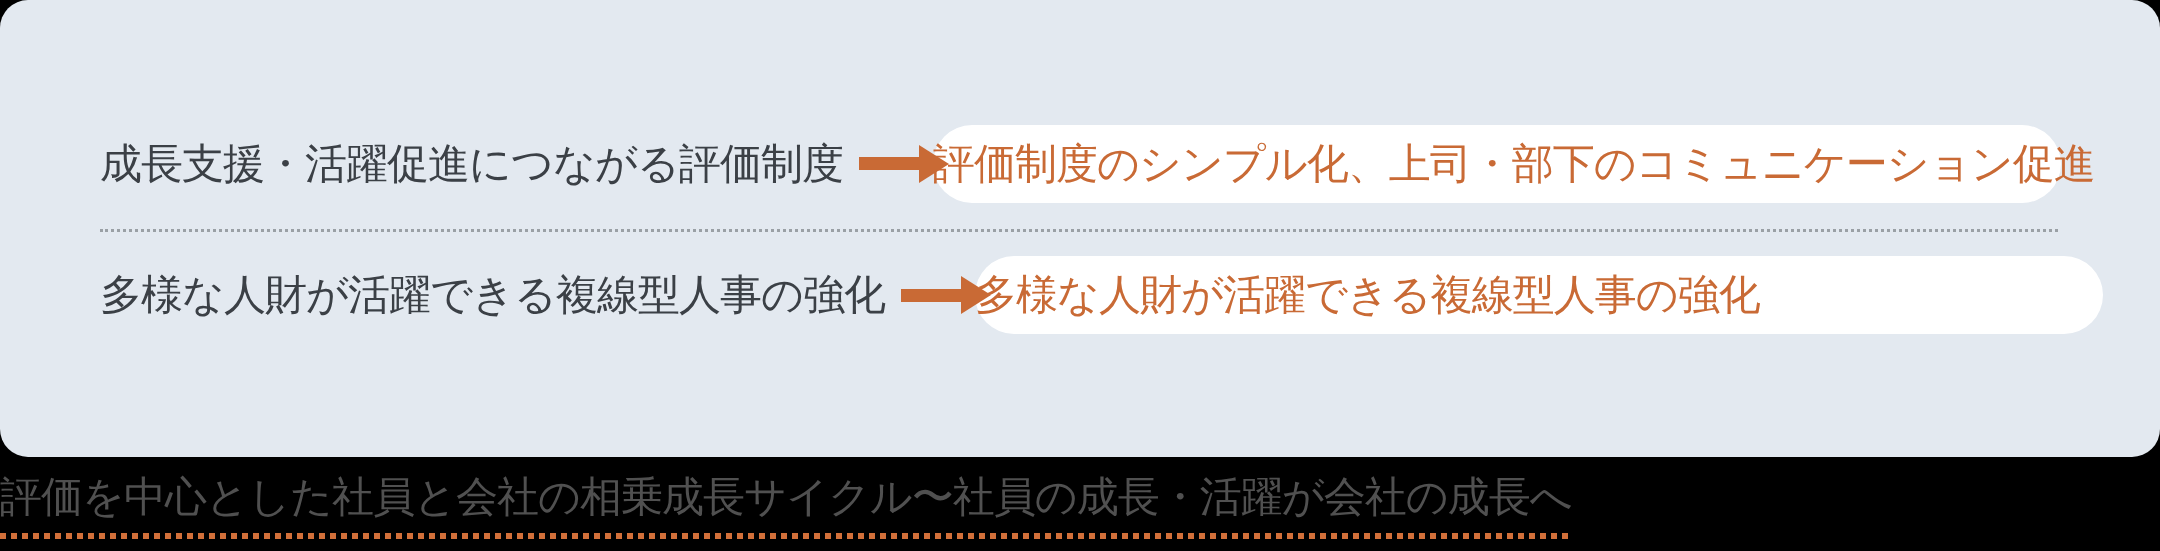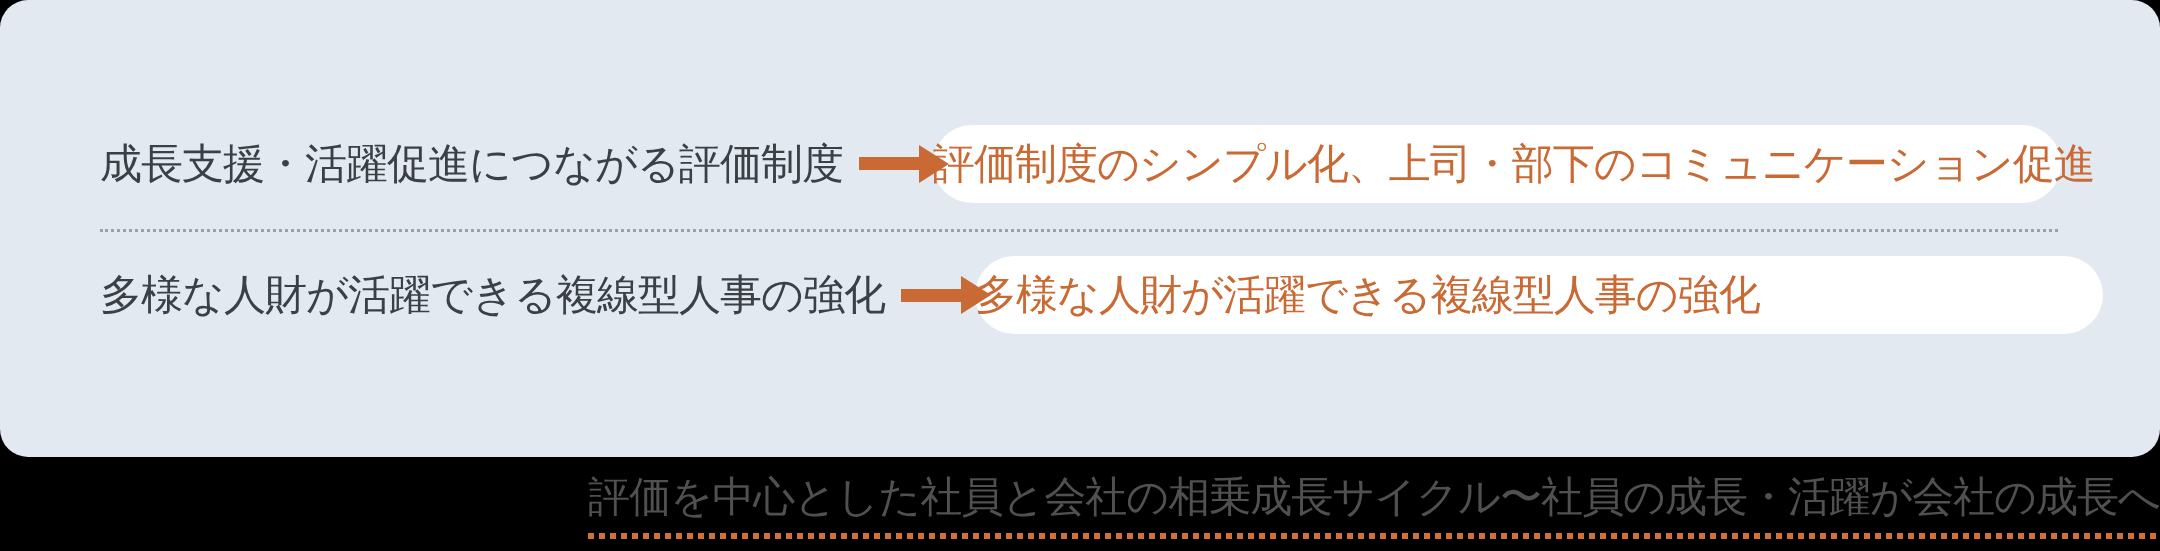--- a/index.html
+++ b/index.html
@@ -55,21 +55,21 @@
     position:relative;z-index:1;
   }
   .pill-text{
     font-size:42px;font-weight:500;color:var(--accent);
     white-space:nowrap;letter-spacing:-1px;
   }
 
   
   .caption-area{
     position:absolute;left:0;top:457px;width:2160px;height:94px;
-    display:flex;align-items:center;justify-content:flex-end;
+    display:flex;align-items:center;justify-content:flex-start;
   }
   .caption-box{display:inline-block;text-align:center;}
   .caption-text{
     font-size:42px;font-weight:500;color:var(--caption-text);
     white-space:nowrap;letter-spacing:-1px;
   }
   .caption-underline{
     height:6px;margin-top:8px;width:100%;
     background:repeating-linear-gradient(90deg,
       var(--underline) 0 6px, transparent 6px 11px);

